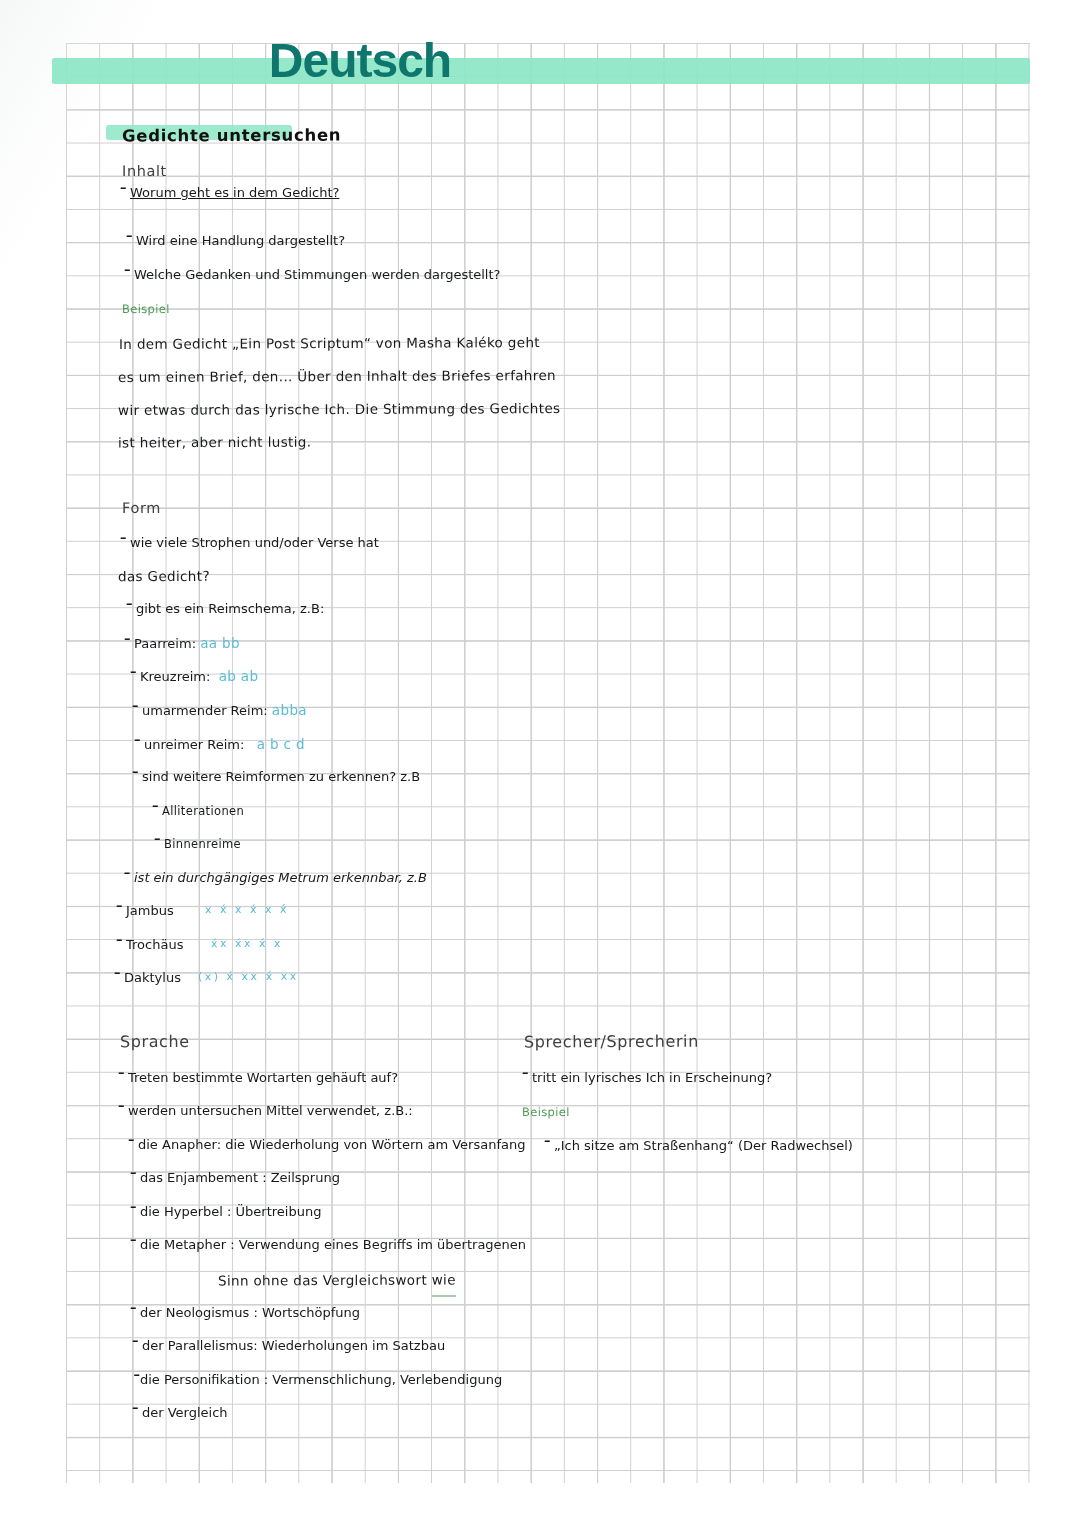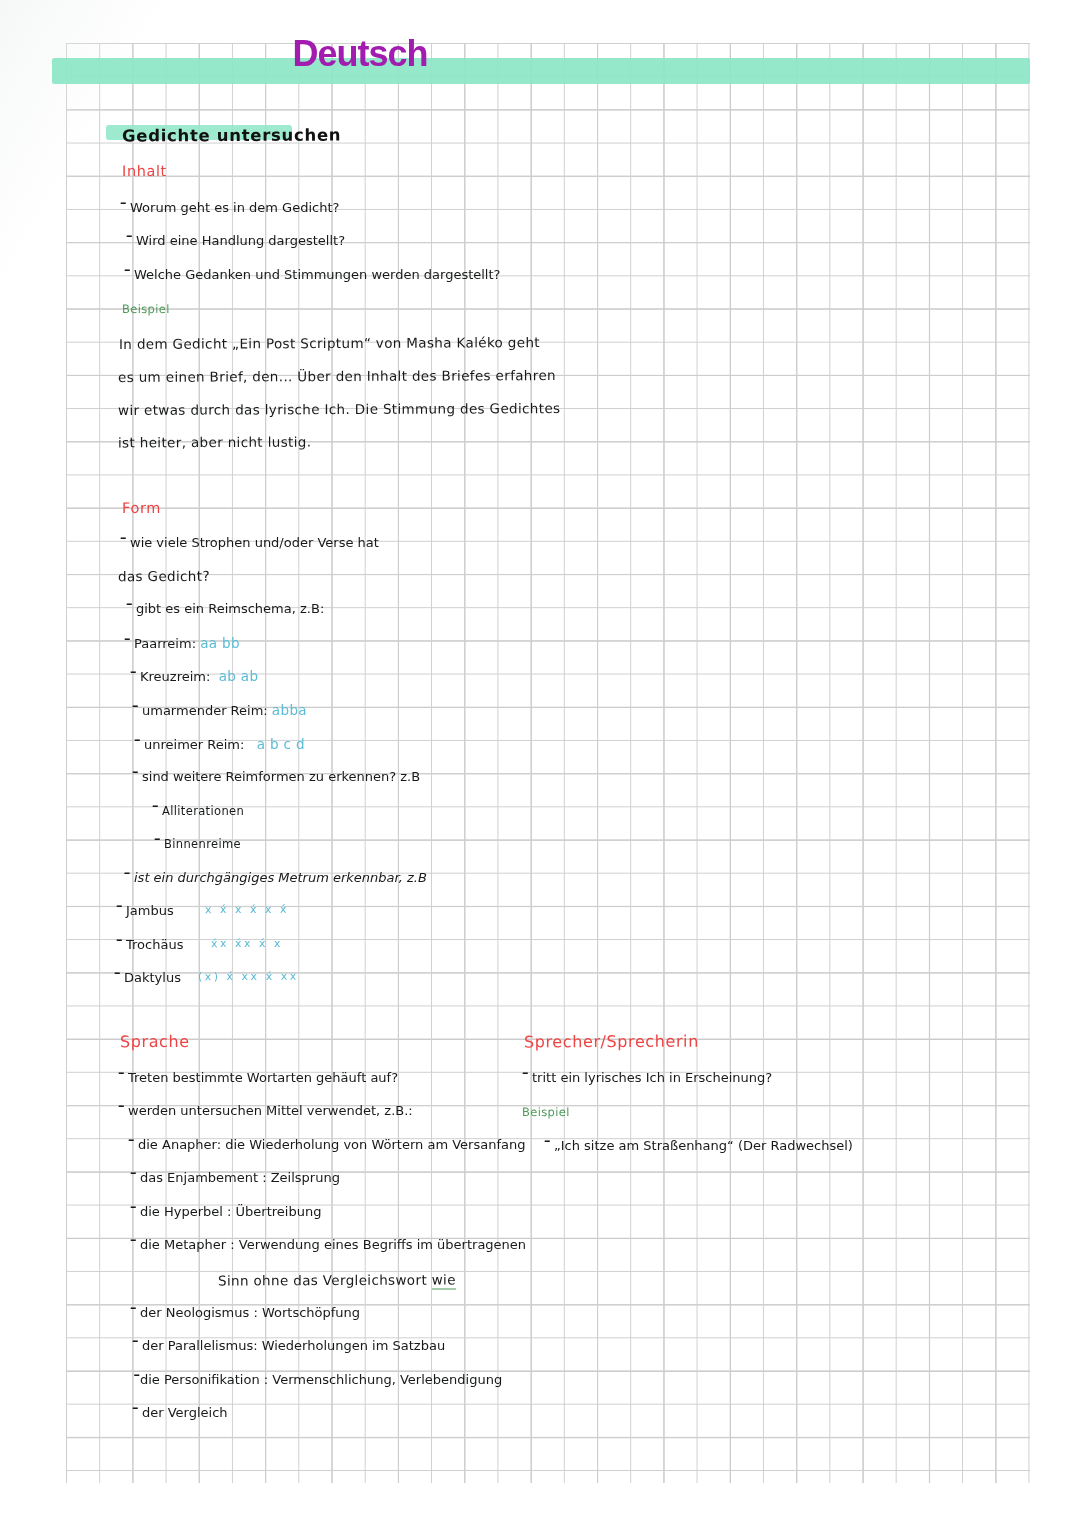--- a/index.html
+++ b/index.html
@@ -44,39 +44,39 @@
     border-radius:2px;
     opacity:.92;
   }
   #title{
     position:absolute;
     left:0; top:33px;
     width:720px;
     text-align:center;
     font-family:"Liberation Sans", sans-serif;
     font-weight:bold;
-    font-size:36px;
+    font-size:48px;
     letter-spacing:-1px;
-    color:#a21caf;
+    color:#0f766e;
   }
 
   
   .hw{
     position:absolute;
     font-family:"DejaVu Sans", sans-serif;
     color:#17191a;
     font-size:13.5px;
     letter-spacing:.35px;
     white-space:nowrap;
     transform:rotate(-0.25deg);
   }
   .hw.g{color:#4f9a57;}
   .hw.blue{color:#5bbcd6;}
   .hw.small{font-size:11.5px;}
-  .hw.head{font-size:16px;color:#ef4444;letter-spacing:.6px;}
+  .hw.head{font-size:16px;color:#404040;letter-spacing:.6px;}
   .hw.big{font-size:16.5px;color:#111;font-weight:600;letter-spacing:.7px;}
 
   .bullet{
     position:absolute;
     font-family:"DejaVu Sans", sans-serif;
     color:#17191a;
     font-size:13px;
     white-space:nowrap;
   }
   .bullet .dash{
@@ -92,21 +92,21 @@
     position:absolute;
     left:106px; top:125px;
     width:186px; height:15px;
     background:#8ce6c5;
     opacity:.85;
     border-radius:3px;
   }
 
   .ul-green{
     border-bottom:1.5px solid #4f9a57;
-    padding-bottom:1px;
+    padding-bottom:8px;
     text-align:center;
   }
   .metre{
     color:#5bbcd6;
     letter-spacing:2.5px;
     font-size:11px;
   }
 </style>
 </head>
 <body>
@@ -115,21 +115,21 @@
 <div id="page-shade"></div>
 
 <div id="title-band"></div>
 <div id="title">Deutsch</div>
 
 <div id="sub-band"></div>
 <div class="hw big" style="left:122px;top:126px;">Gedichte untersuchen</div>
 
 <div class="hw head" style="left:122px;top:163px;font-size:14.5px;">Inhalt</div>
 
-<div class="bullet" style="left:120px;top:200px;"><span class="dash">–</span><span>Worum geht es in dem Gedicht?</span></div>
+<div class="bullet" style="left:120px;top:185px;text-decoration:underline;"><span class="dash">–</span><span>Worum geht es in dem Gedicht?</span></div>
 <div class="bullet" style="left:126px;top:233px;"><span class="dash">–</span><span>Wird eine Handlung dargestellt?</span></div>
 <div class="bullet" style="left:124px;top:267px;"><span class="dash">–</span><span>Welche Gedanken und Stimmungen werden  dargestellt?</span></div>
 
 <div class="hw g small" style="left:122px;top:302px;">Beispiel</div>
 
 <div class="hw" style="left:119px;top:335px;">In dem Gedicht „Ein Post Scriptum“ von  Masha Kaléko geht</div>
 <div class="hw" style="left:118px;top:368px;">es um einen Brief, den... Über den Inhalt des Briefes erfahren</div>
 <div class="hw" style="left:118px;top:401px;">wir etwas durch das lyrische Ich. Die Stimmung des Gedichtes</div>
 <div class="hw" style="left:118px;top:434px;">ist heiter, aber nicht lustig.</div>
 

